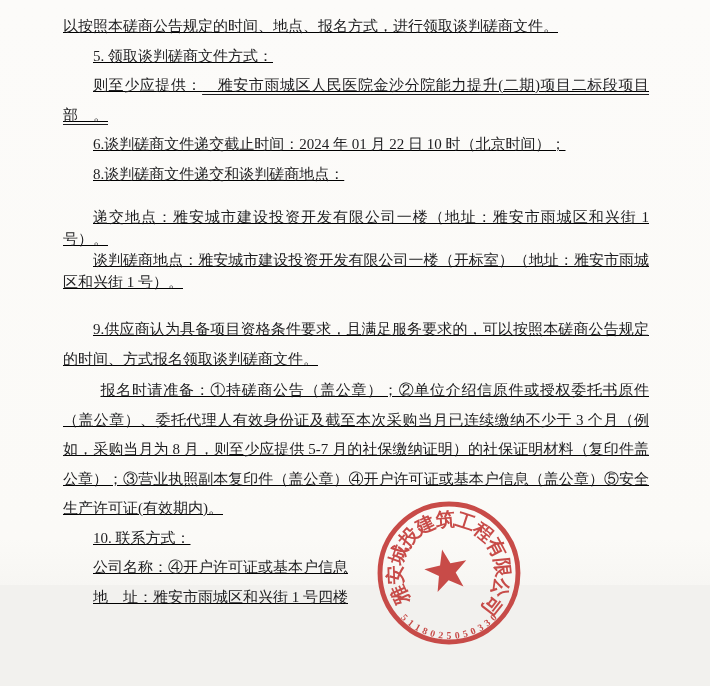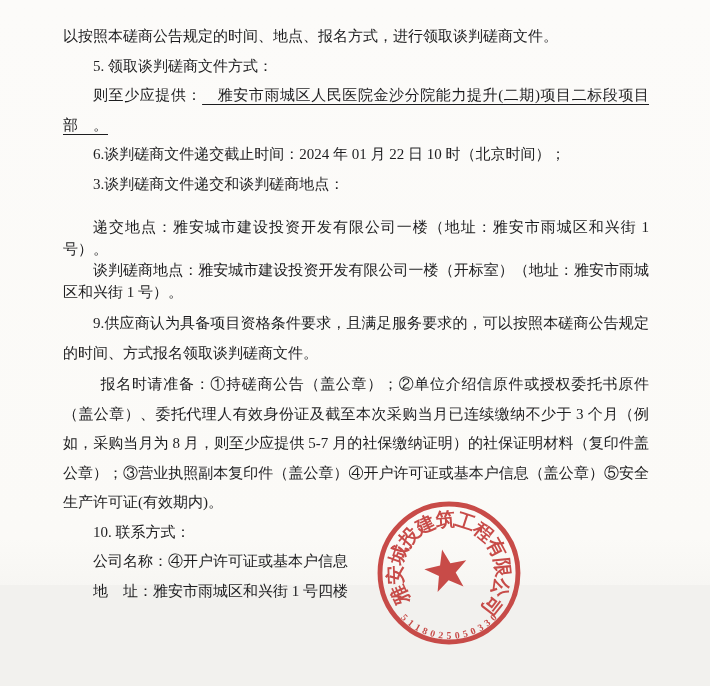--- a/index.html
+++ b/index.html
@@ -7,34 +7,35 @@
     width:710px;height:686px;
     background:#f2f1ee;
     font-family:"Liberation Serif","DejaVu Serif",serif;
     overflow:hidden;
   }
   .page{
     position:relative;
     width:710px;height:585px;
     background:linear-gradient(180deg,#fcfbf9 0%, #fbfaf7 92%, #f7f6f3 100%);
     box-sizing:border-box;
-    padding:22px 61px 0 63px;
+    padding:12px 61px 0 63px;
+    text-decoration:underline;
   }
   .doc{
     color:#1d1d1f;
     font-size:15px;
     line-height:29.5px;
     text-align:justify;
   }
   .doc p{margin:0;}
   .doc p.indent{text-indent:2em;}
   .doc p.indent25{text-indent:2.5em;margin-top:2px;}
   .doc p.tight{line-height:21.5px;}
   .doc p.first-tight{margin-top:18px;}
-  .doc p.gap{margin-top:6px;}
+  .doc p.gap{margin-top:22px;}
   .doc span.u{
     text-decoration:underline;
     text-decoration-thickness:1px;
     text-underline-offset:4px;
   }
   .seal{
     position:absolute;
     left:374px;
     top:498px;
     width:150px;
@@ -50,21 +51,21 @@
 </head>
 <body>
 
 <div class="page">
 
   <div class="doc">
       <p><span>以按照本磋商公告规定的时间、地点、报名方式，进行领取谈判磋商文件。</span></p>
       <p class="indent"><span>5. 领取谈判磋商文件方式：</span></p>
       <p class="indent"><span>则至少应提供：</span><span class="u">　雅安市雨城区人民医院金沙分院能力提升(二期)项目二标段项目部　。</span></p>
       <p class="indent"><span>6.谈判磋商文件递交截止时间：2024 年 01 月 22 日 10 时（北京时间）；</span></p>
-      <p class="indent"><span>3.谈判磋商文件递交和谈判磋商地点：</span></p>
+      <p class="indent"><span>8.谈判磋商文件递交和谈判磋商地点：</span></p>
       <p class="indent tight first-tight"><span>递交地点：雅安城市建设投资开发有限公司一楼（地址：雅安市雨城区和兴街 1 号）。</span></p>
       <p class="indent tight"><span>谈判磋商地点：雅安城市建设投资开发有限公司一楼（开标室）（地址：雅安市雨城区和兴街 1 号）。</span></p>
       <p class="indent gap"><span>9.供应商认为具备项目资格条件要求，且满足服务要求的，可以按照本磋商公告规定的时间、方式报名领取谈判磋商文件。</span></p>
       <p class="indent25"><span>报名时请准备：①持磋商公告（盖公章）；②单位介绍信原件或授权委托书原件（盖公章）、委托代理人有效身份证及截至本次采购当月已连续缴纳不少于 3 个月（例如，采购当月为 8 月，则至少应提供 5-7 月的社保缴纳证明）的社保证明材料（复印件盖公章）；③营业执照副本复印件（盖公章）④开户许可证或基本户信息（盖公章）⑤安全生产许可证(有效期内)。</span></p>
       <p class="indent"><span>10. 联系方式：</span></p>
       <p class="indent"><span>公司名称：④开户许可证或基本户信息</span></p>
       <p class="indent"><span>地　址：雅安市雨城区和兴街 1 号四楼</span></p>
     </div>
 
   <svg class="seal" viewBox="0 0 200 200" xmlns="http://www.w3.org/2000/svg">

